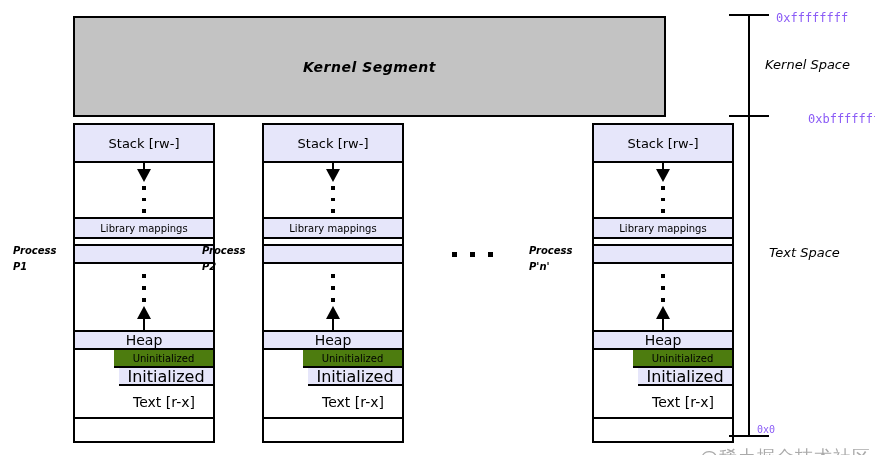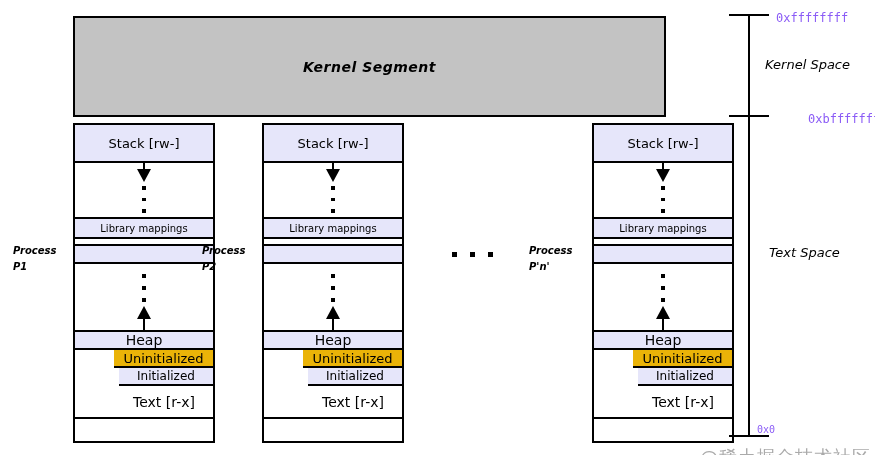--- a/index.html
+++ b/index.html
@@ -35,22 +35,22 @@
     text-align:center;flex:0 0 auto;
   }
   .sec.lav{background:var(--section-bg);}
   .sec.stack{height:38px;font-size:13px;}
   .sec.arrow-down{height:56px;background:#fff;flex-direction:column;align-items:center;justify-content:flex-start;}
   .sec.libmap{height:20px;font-size:10px;}
   .sec.gap{height:7px;background:#fff;}
   .sec.band{height:18px;}
   .sec.arrow-up{height:68px;background:#fff;flex-direction:column;align-items:center;justify-content:flex-end;}
   .sec.heap{height:18px;font-size:14px;}
-  .sec.uninit{height:18px;font-size:13px;background:#eab308;margin-left:39px;}
-  .sec.init{height:18px;font-size:12px;margin-left:44px;}
+  .sec.uninit{height:18px;font-size:10px;background:#4d7c0f;margin-left:39px;}
+  .sec.init{height:18px;font-size:16px;margin-left:44px;}
   .sec.textseg{height:33px;font-size:14px;padding-left:40px;}
   .sec.empty{flex:1 1 auto;border-bottom:none;background:#fff;}
 
   
   .stem{width:2px;background:var(--border);}
   .tri-down{width:0;height:0;border-left:7px solid transparent;border-right:7px solid transparent;border-top:13px solid var(--border);}
   .tri-up{width:0;height:0;border-left:7px solid transparent;border-right:7px solid transparent;border-bottom:13px solid var(--border);}
   .dot{width:4px;height:4px;background:var(--border);margin:4px 0;}
 
   

